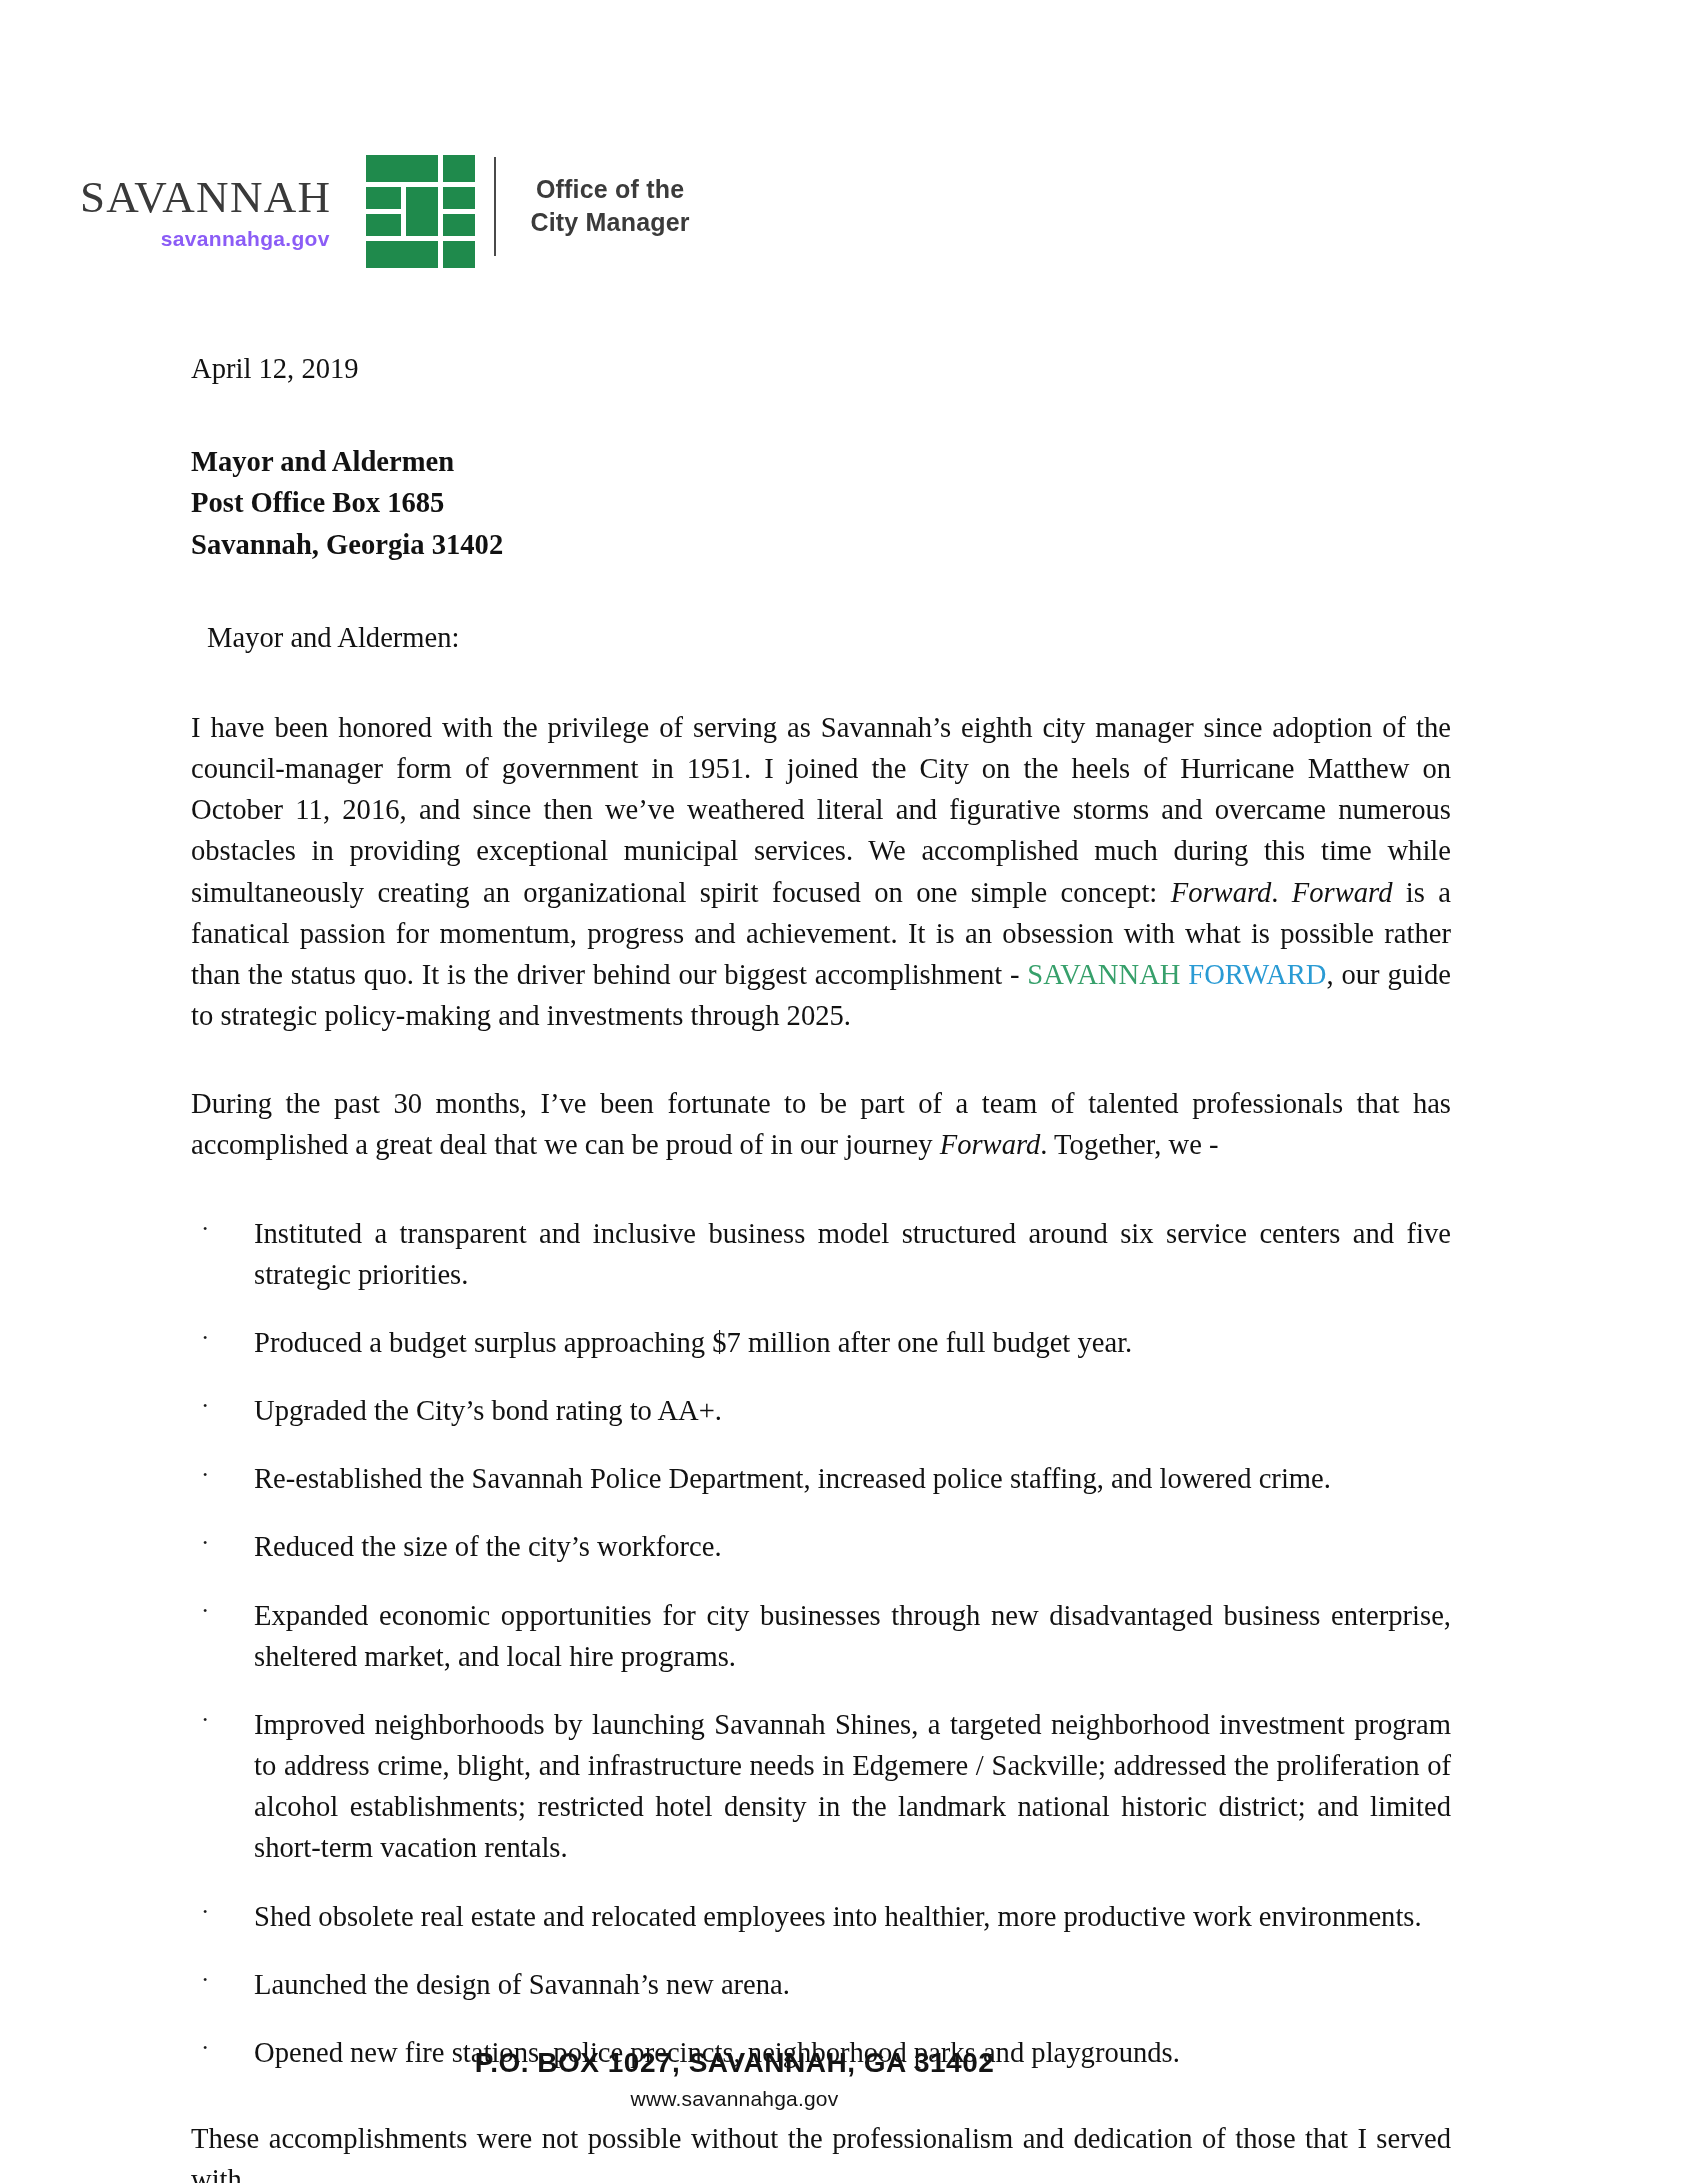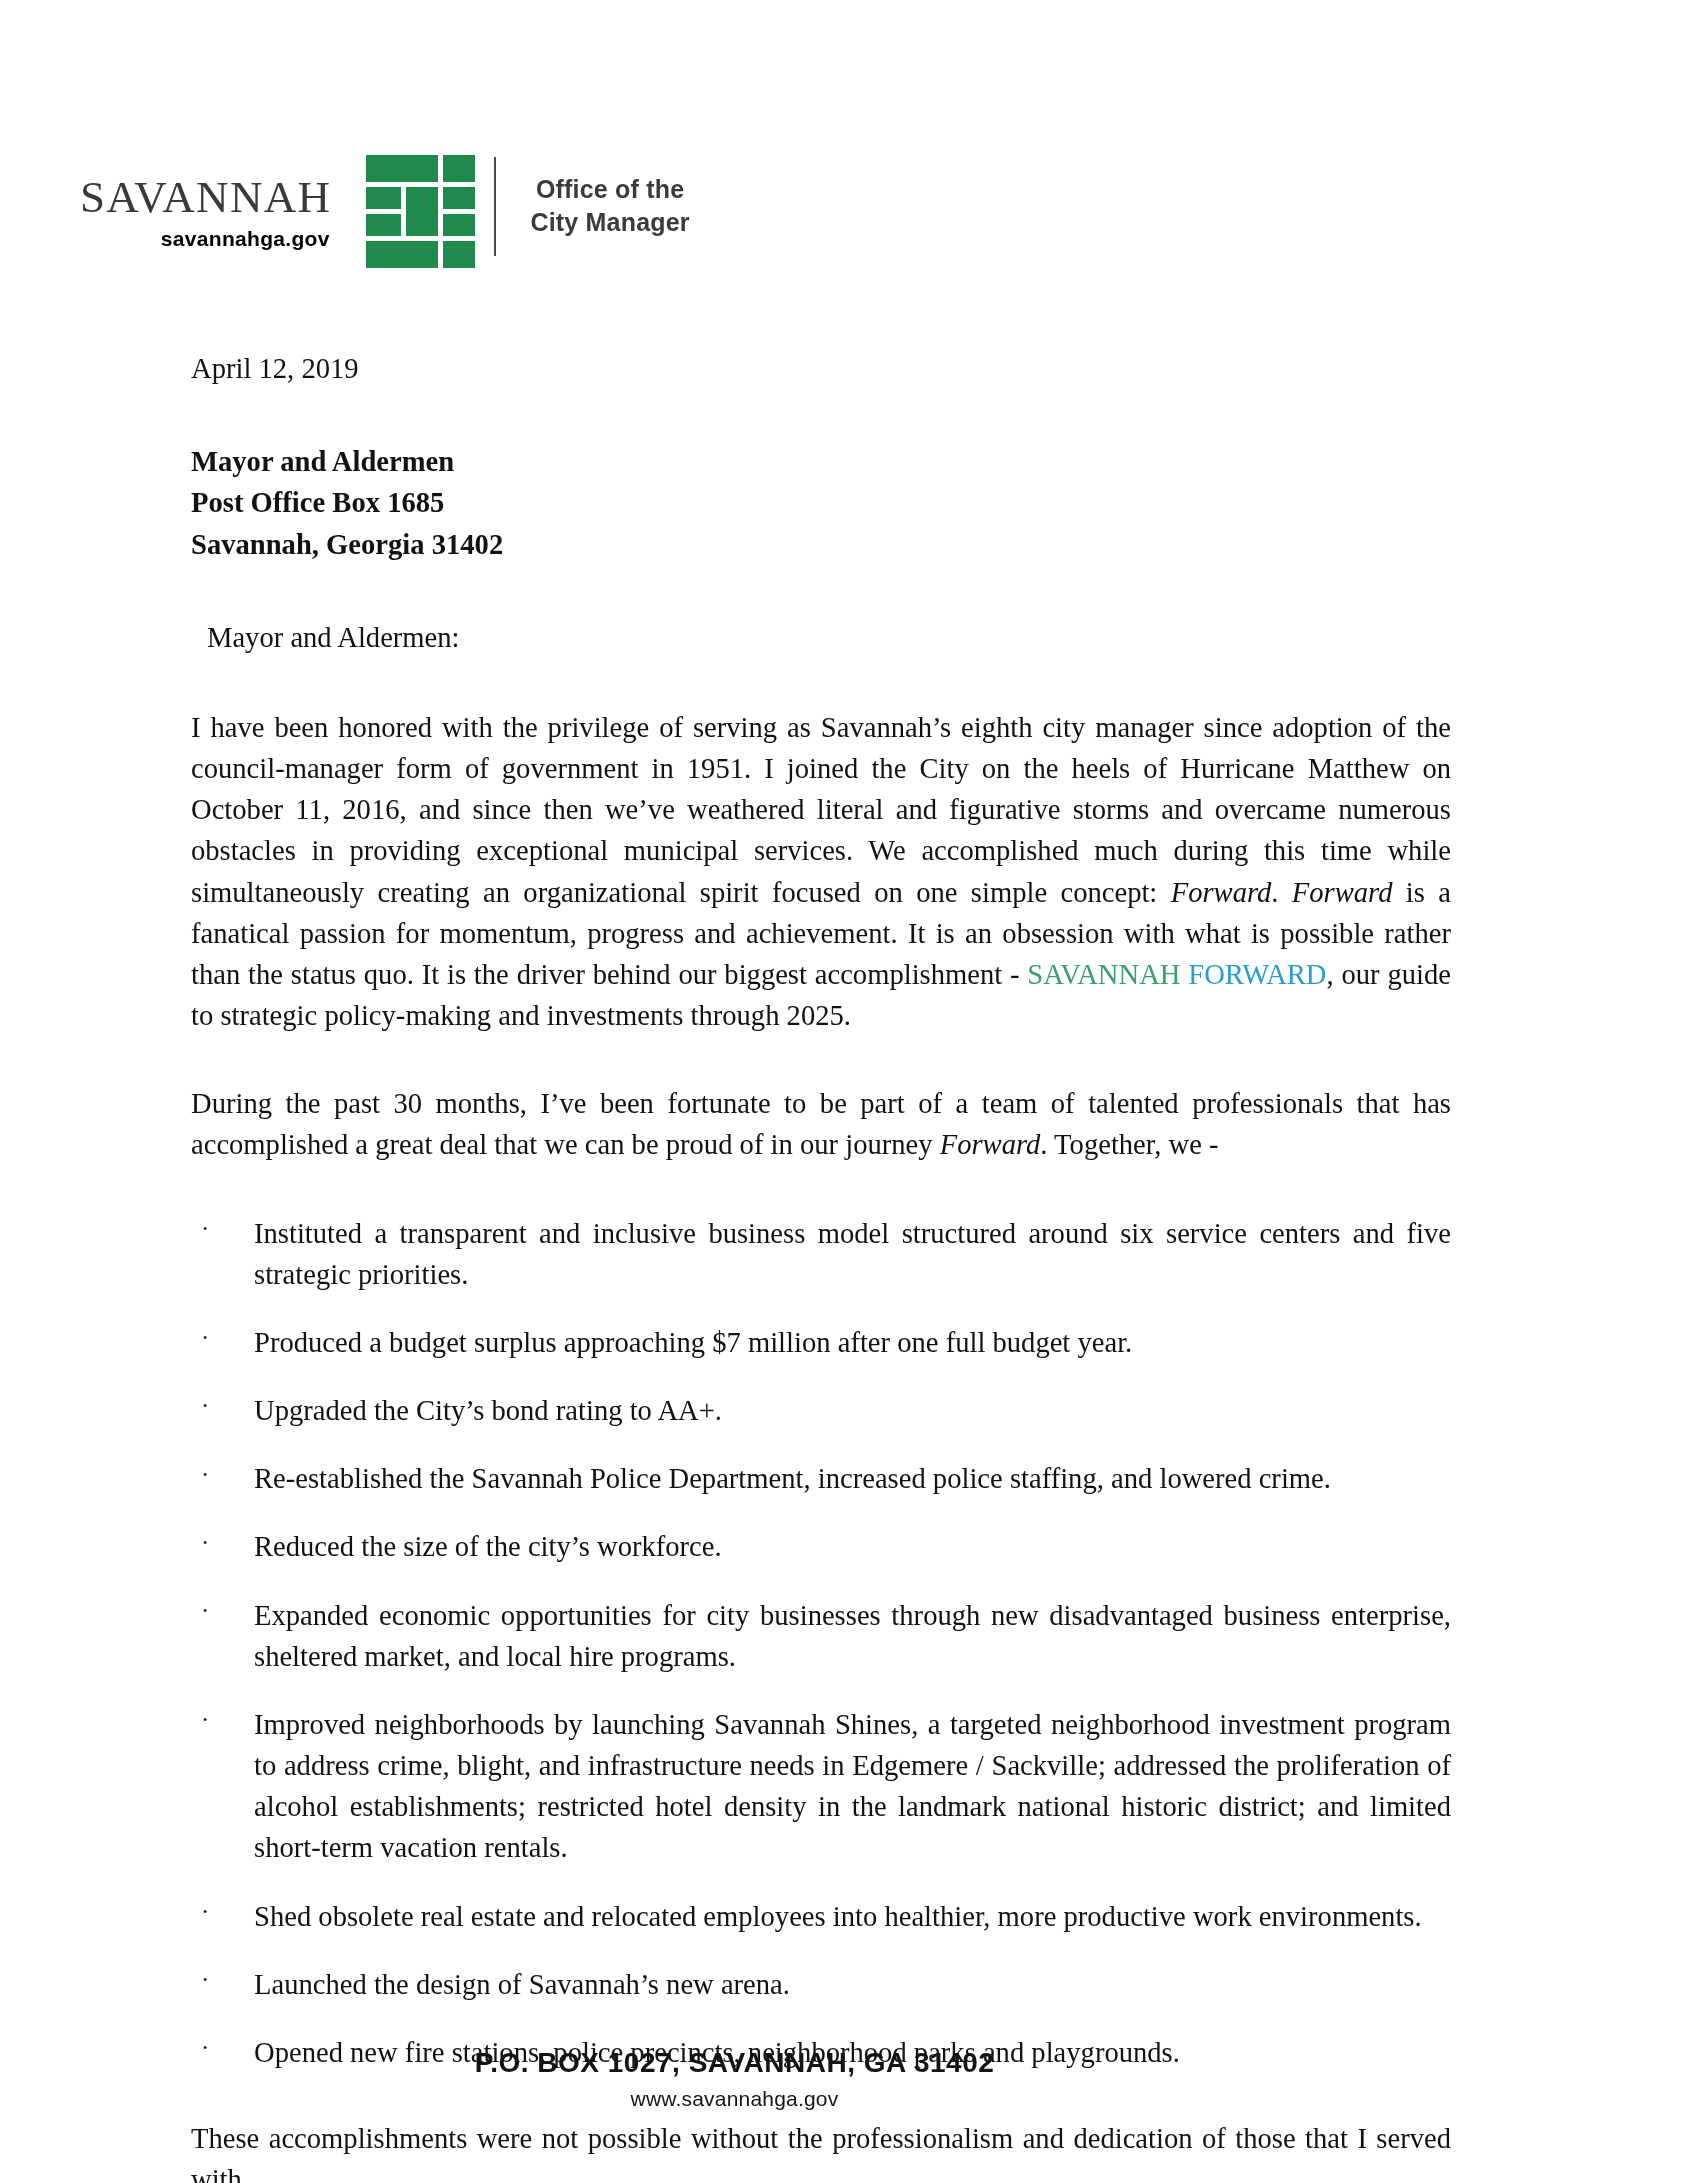--- a/index.html
+++ b/index.html
@@ -44,21 +44,21 @@
     font-variant: small-caps;
     text-transform: lowercase;
     font-weight: 400;
     white-space: nowrap;
   }
   .wordmark-name::first-letter { font-size: 1em; }
   .wordmark-url {
     font-family: "Liberation Sans", "DejaVu Sans", sans-serif;
     font-size: 21px;
     font-weight: 700;
-    color: #000000;
+    color: #8b5cf6;
     letter-spacing: 0.3px;
     margin-top: 5px;
     margin-right: 1.7px;
   }
 
   .citylogo {
     width: 99px;
     height: 102px;
     display: grid;
     grid-template-columns: 35px 32px 32px;

